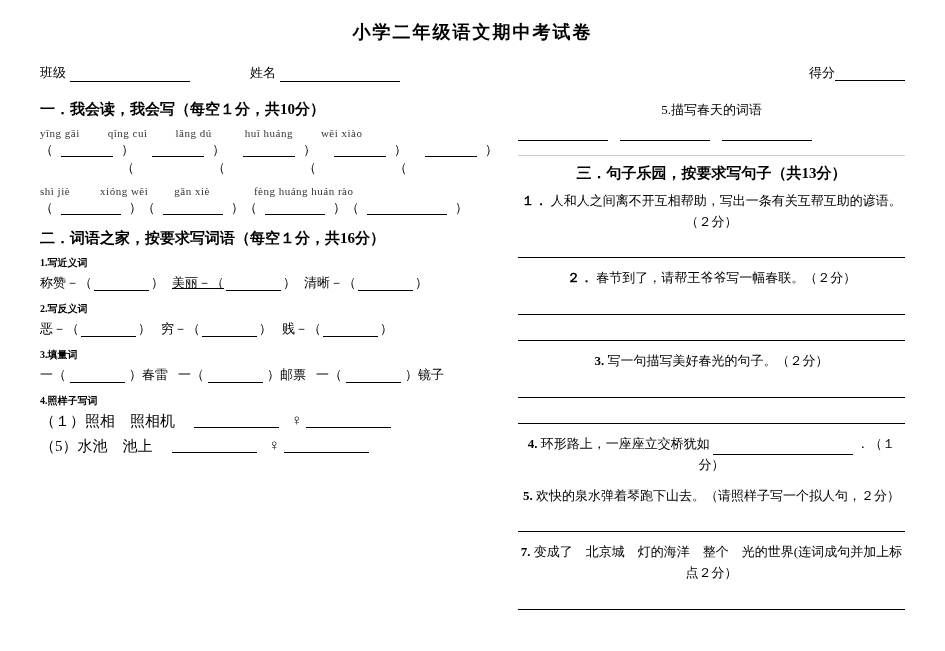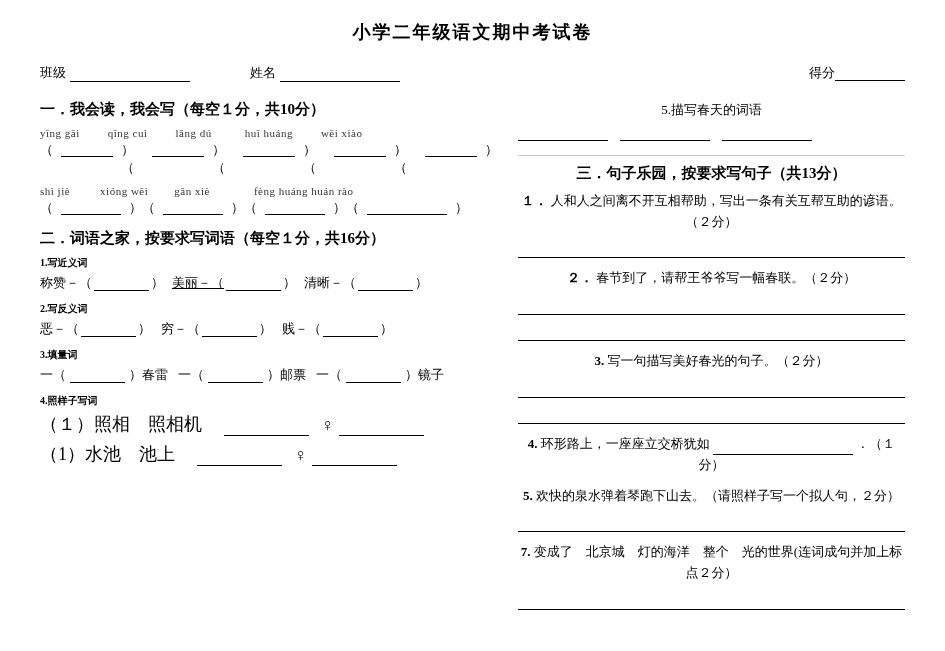--- a/index.html
+++ b/index.html
@@ -134,23 +134,23 @@
       width: 55px;
       border-bottom: 1px solid #000;
       height: 16px;
       vertical-align: bottom;
       margin: 0 4px;
     }
 
     
     .sample-line {
       display: flex;
-      align-items: flex-end;
+      align-items: flex-start;
       margin-bottom: 6px;
-      font-size: 18px;
+      font-size: 15px;
     }
     .sample-blank {
       display: inline-block;
       width: 85px;
       border-bottom: 1px solid #000;
       height: 16px;
       vertical-align: bottom;
       margin: 0 4px;
     }
 
@@ -317,21 +317,21 @@
 
       <div class="sub-section">
         <div class="sub-title">4.照样子写词</div>
         <div class="sample-line">
           <span>（１）照相　照相机　</span>
           <span class="sample-blank"></span>
           <span style="margin-left:8px;">♀</span>
           <span class="sample-blank"></span>
         </div>
         <div class="sample-line">
-          <span>（1）水池　池上　</span>
+          <span>（5）水池　池上　</span>
           <span class="sample-blank"></span>
           <span style="margin-left:8px;">♀</span>
           <span class="sample-blank"></span>
         </div>
       </div>
     </div>
   </div>
 
   <div class="right-col">
 

